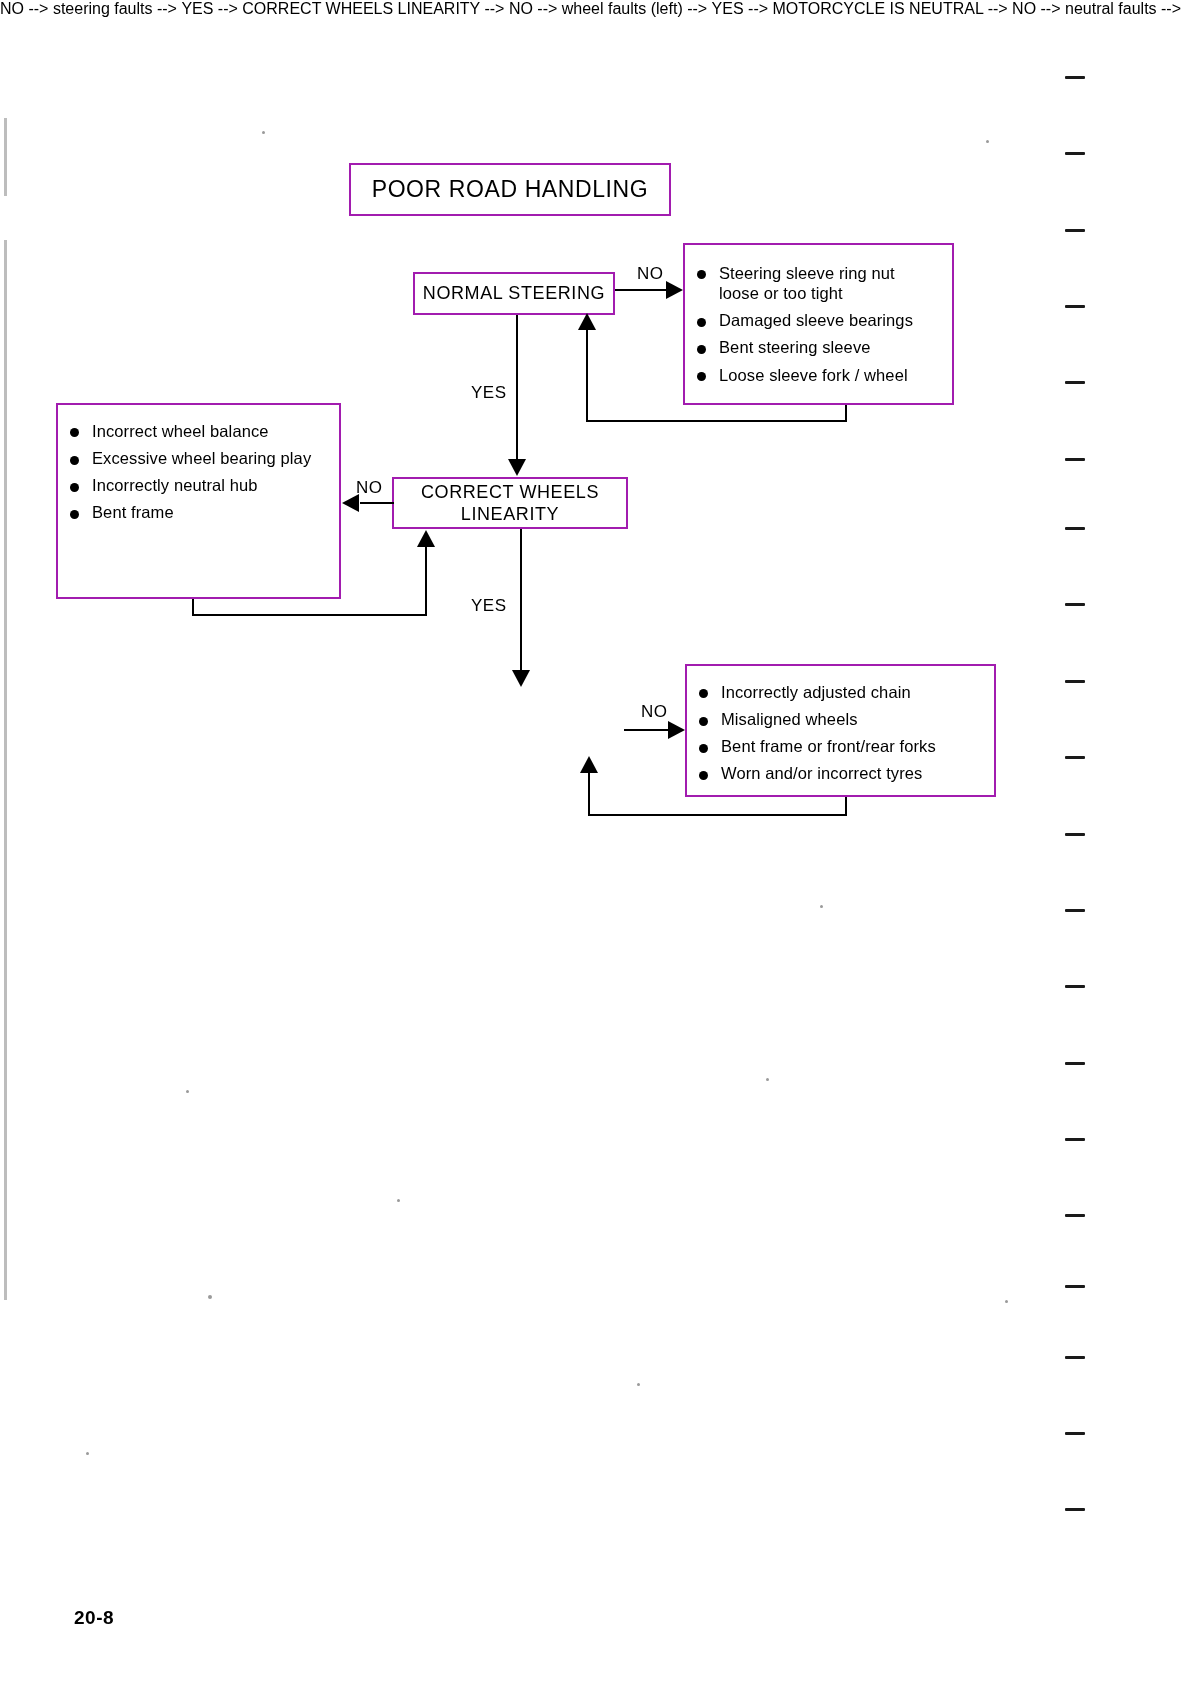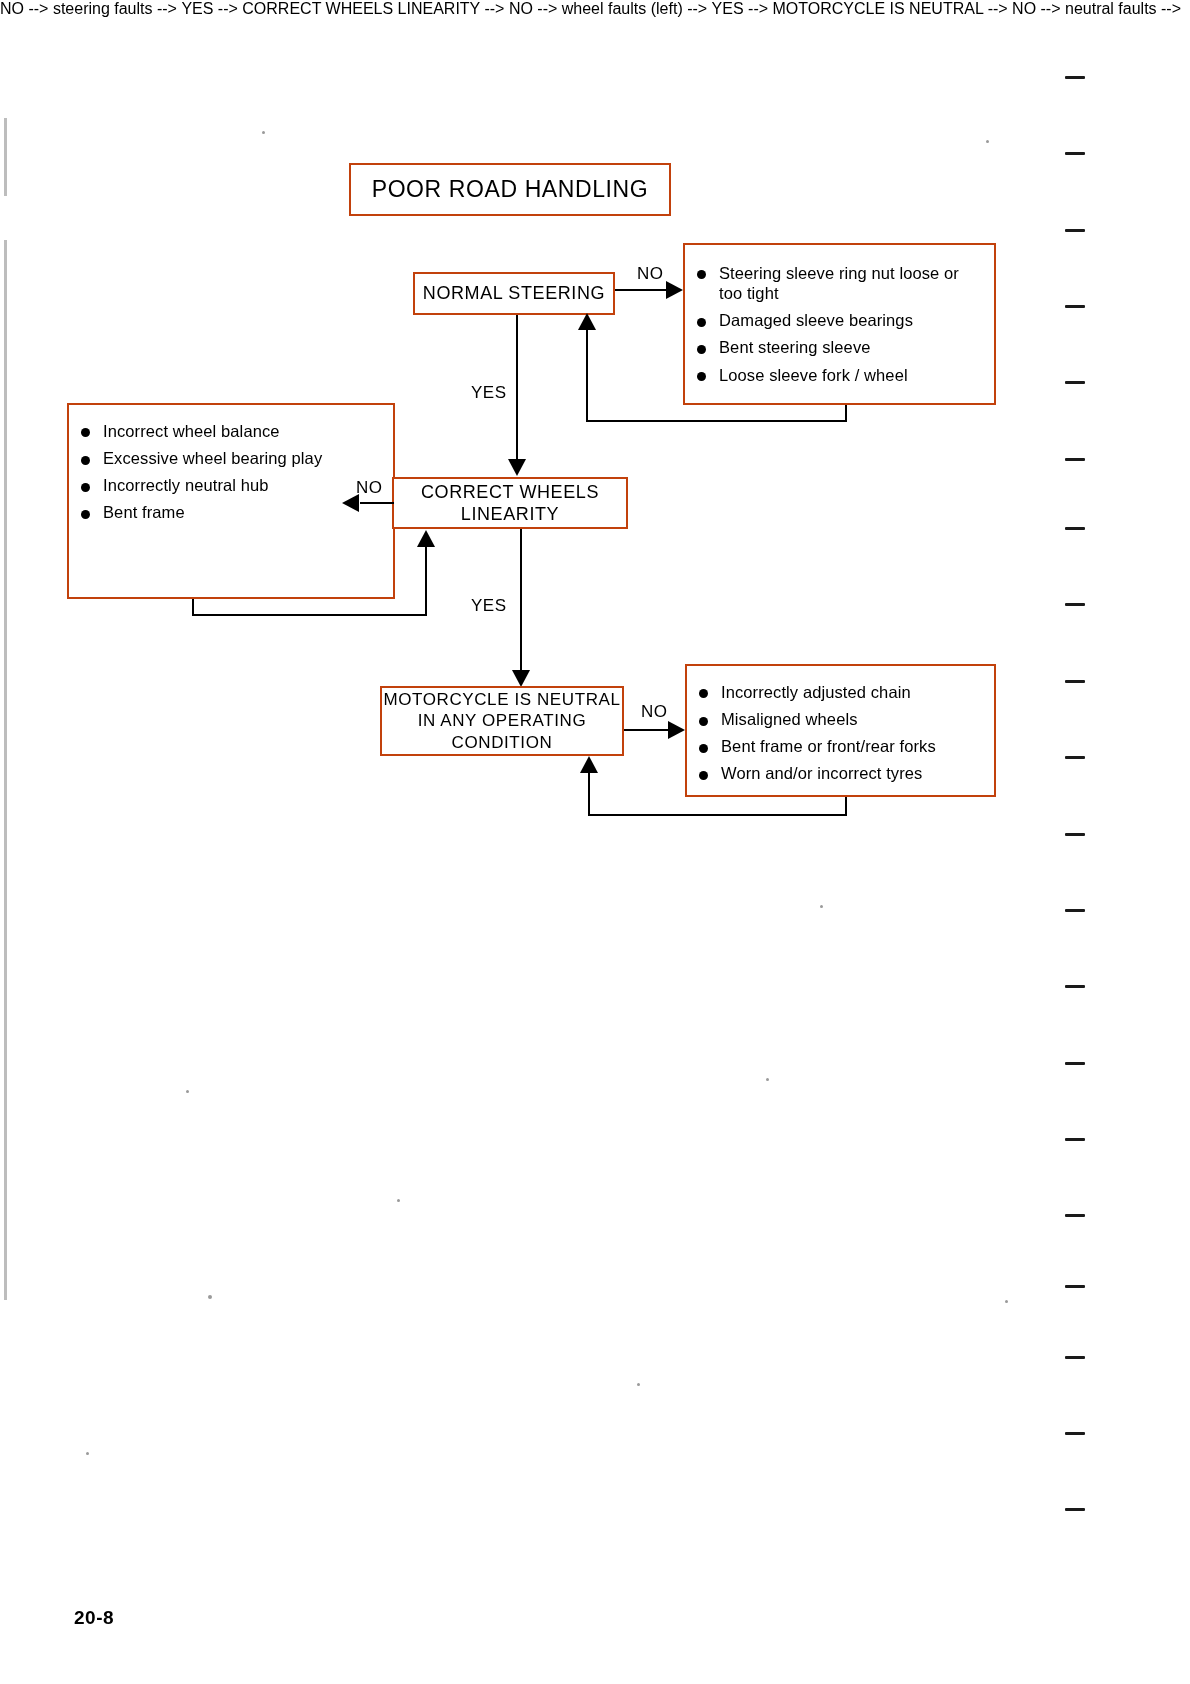--- a/index.html
+++ b/index.html
@@ -36,21 +36,21 @@
   .speck {
     position: absolute;
     background: #9a9a9a;
     border-radius: 50%;
   }
 
   
   .box {
     position: absolute;
     box-sizing: border-box;
-    border: 2px solid #c2410c;
+    border: 2px solid #a21caf;
     background: #ffffff;
   }
   .box-title {
     display: flex;
     align-items: center;
     justify-content: center;
     text-align: center;
     letter-spacing: 0.6px;
   }
   .box-title .txt {
@@ -172,21 +172,21 @@
   <div class="box box-title" style="left:349px;top:163px;width:322px;height:53px;">
     <span class="txt" style="font-size:23px;">POOR ROAD HANDLING</span>
   </div>
 
   
   <div class="box box-title" style="left:413px;top:272px;width:202px;height:43px;">
     <span class="txt" style="font-size:18px;">NORMAL STEERING</span>
   </div>
 
   
-  <div class="box" style="left:683px;top:243px;width:313px;height:162px;padding:18px 14px 0 8px;">
+  <div class="box" style="left:683px;top:243px;width:271px;height:162px;padding:18px 14px 0 8px;">
     <ul class="bullets" style="font-size:16.5px;">
       <li>Steering sleeve ring nut loose or too tight</li>
       <li>Damaged sleeve bearings</li>
       <li>Bent steering sleeve</li>
       <li>Loose sleeve fork / wheel</li>
     </ul>
   </div>
 
    NO --&gt; steering faults --&gt;
   <div class="line-h" style="left:615px;top:289px;width:52px;"></div>
@@ -198,21 +198,21 @@
   <div class="line-h" style="left:586px;top:420px;width:261px;"></div>
   <div class="line-v" style="left:586px;top:328px;height:94px;"></div>
   <div class="arrow arrow-up" style="left:578px;top:313px;"></div>
 
    YES --&gt; CORRECT WHEELS LINEARITY --&gt;
   <div class="line-v" style="left:516px;top:315px;height:146px;"></div>
   <div class="arrow arrow-down" style="left:508px;top:459px;"></div>
   <div class="edge-label" style="left:471px;top:383px;font-size:17px;">YES</div>
 
   
-  <div class="box" style="left:67px;top:403px;width:328px;height:196px;padding:16px 6px 0 8px;">
+  <div class="box" style="left:56px;top:403px;width:285px;height:196px;padding:16px 6px 0 8px;">
     <ul class="bullets" style="font-size:16.5px;">
       <li>Incorrect wheel balance</li>
       <li>Excessive wheel bearing play</li>
       <li>Incorrectly neutral hub</li>
       <li>Bent frame</li>
     </ul>
   </div>
 
   
   <div class="box box-title" style="left:392px;top:477px;width:236px;height:52px;">
@@ -230,25 +230,20 @@
   <div class="line-h" style="left:192px;top:614px;width:235px;"></div>
   <div class="line-v" style="left:425px;top:545px;height:70px;"></div>
   <div class="arrow arrow-up" style="left:417px;top:530px;"></div>
 
    YES --&gt; MOTORCYCLE IS NEUTRAL --&gt;
   <div class="line-v" style="left:520px;top:529px;height:143px;"></div>
   <div class="arrow arrow-down" style="left:512px;top:670px;"></div>
   <div class="edge-label" style="left:471px;top:596px;font-size:17px;">YES</div>
 
   
-  <div class="box box-title" style="left:380px;top:686px;width:244px;height:70px;">
-    <span class="txt" style="font-size:17px;">MOTORCYCLE IS NEUTRAL
-IN ANY OPERATING
-CONDITION</span>
-  </div>
 
   
   <div class="box" style="left:685px;top:664px;width:311px;height:133px;padding:16px 12px 0 8px;">
     <ul class="bullets" style="font-size:16.5px;">
       <li>Incorrectly adjusted chain</li>
       <li>Misaligned wheels</li>
       <li>Bent frame or front/rear forks</li>
       <li>Worn and/or incorrect tyres</li>
     </ul>
   </div>

